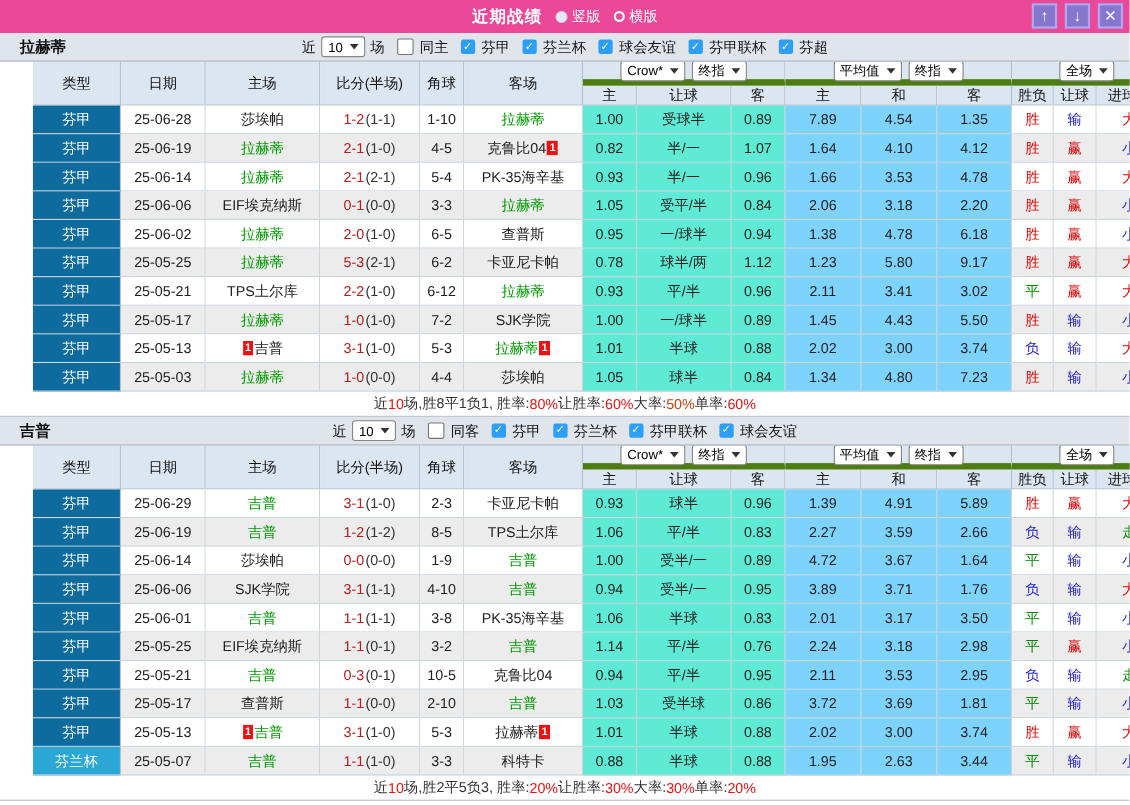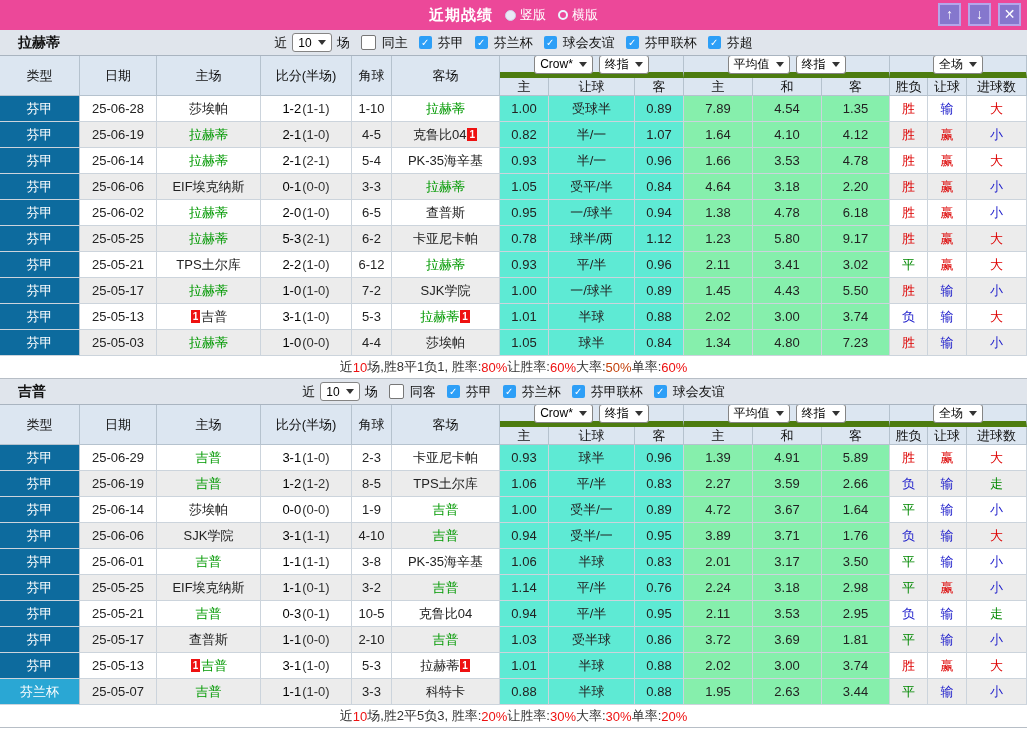--- a/index.html
+++ b/index.html
@@ -39,41 +39,42 @@
   }
   .caret { width:0; height:0; border-left:4px solid transparent; border-right:4px solid transparent; border-top:5px solid #333; }
   .cb { width:13px; height:13px; border-radius:2px; display:inline-flex; align-items:center; justify-content:center; cursor:pointer; margin-left:6px; }
   .cb.checked { background:#2d9ff7; color:#fff; font-size:10px; font-weight:bold; line-height:1; }
   .cb.unchecked { background:#fff; border:1px solid #777; width:15px; height:15px; }
   .cb-label { margin-left:1px; }
   
   .grid {
     display:grid;
     grid-template-columns:80px 77px 104px 91px 40px 108px 49px 86px 49px 69px 69px 68px 38px 39px 60px;
+    padding-left:30px;
   }
   .thead { grid-template-rows:22px 18px; }
   .th, .th-dd {
     background:#dce6f1; border-right:1px solid #b5c2ce; border-bottom:1px solid #b5c2ce;
     display:flex; align-items:center; justify-content:center; font-size:13px; color:#111;
   }
   .th.span2 { grid-row:1 / span 2; }
   .th-dd { gap:6px; border-bottom:6px solid #4d7c0f; }
   .td {
     height:26px; border-right:1px solid #ccd4dc; border-bottom:1px solid #ccd4dc;
     display:flex; align-items:center; justify-content:center; font-size:13px; background:#fff;
     overflow:hidden; white-space:nowrap;
   }
   .row.alt .td.c-plain { background:#ececec; }
   .td.c-league { background:#0d6b9e; color:#fff; border-right:1px solid #b5c2ce; }
   .td.c-cup { background:#2aa7d4; color:#fff; border-right:1px solid #b5c2ce; }
   .td.c-cream { background:#5eead4; }
-  .td.c-blue { background:#86efac; }
+  .td.c-blue { background:#7dd3fc; }
   .team-green { color:#009900; }
   .team-black { color:#222; }
-  .score-main { color:#000000; }
+  .score-main { color:#b91c1c; }
   .score-half { color:#333; margin-left:1px; }
   .badge {
     background:#ee1111; color:#fff; font-size:10px; font-weight:bold;
     padding:0 2px; margin:0 1px; line-height:13px; display:inline-block;
   }
   .res-r { color:#dd0000; }
   .res-b { color:#2222cc; }
   .res-g { color:#008800; }
   
   .summary-bar {
@@ -282,21 +283,21 @@
         <span class="score-main">0-1</span>
         <span class="score-half">(0-0)</span>
       </div>
       <div class="td c-plain">3-3</div>
       <div class="td c-plain">
         <span class="team-green">拉赫蒂</span>
       </div>
       <div class="td c-cream">1.05</div>
       <div class="td c-cream">受平/半</div>
       <div class="td c-cream">0.84</div>
-      <div class="td c-blue">4.64</div>
+      <div class="td c-blue">2.06</div>
       <div class="td c-blue">3.18</div>
       <div class="td c-blue">2.20</div>
       <div class="td c-plain">
         <span class="res-r">胜</span>
       </div>
       <div class="td c-plain">
         <span class="res-r">赢</span>
       </div>
       <div class="td c-plain">
         <span class="res-b">小</span>

